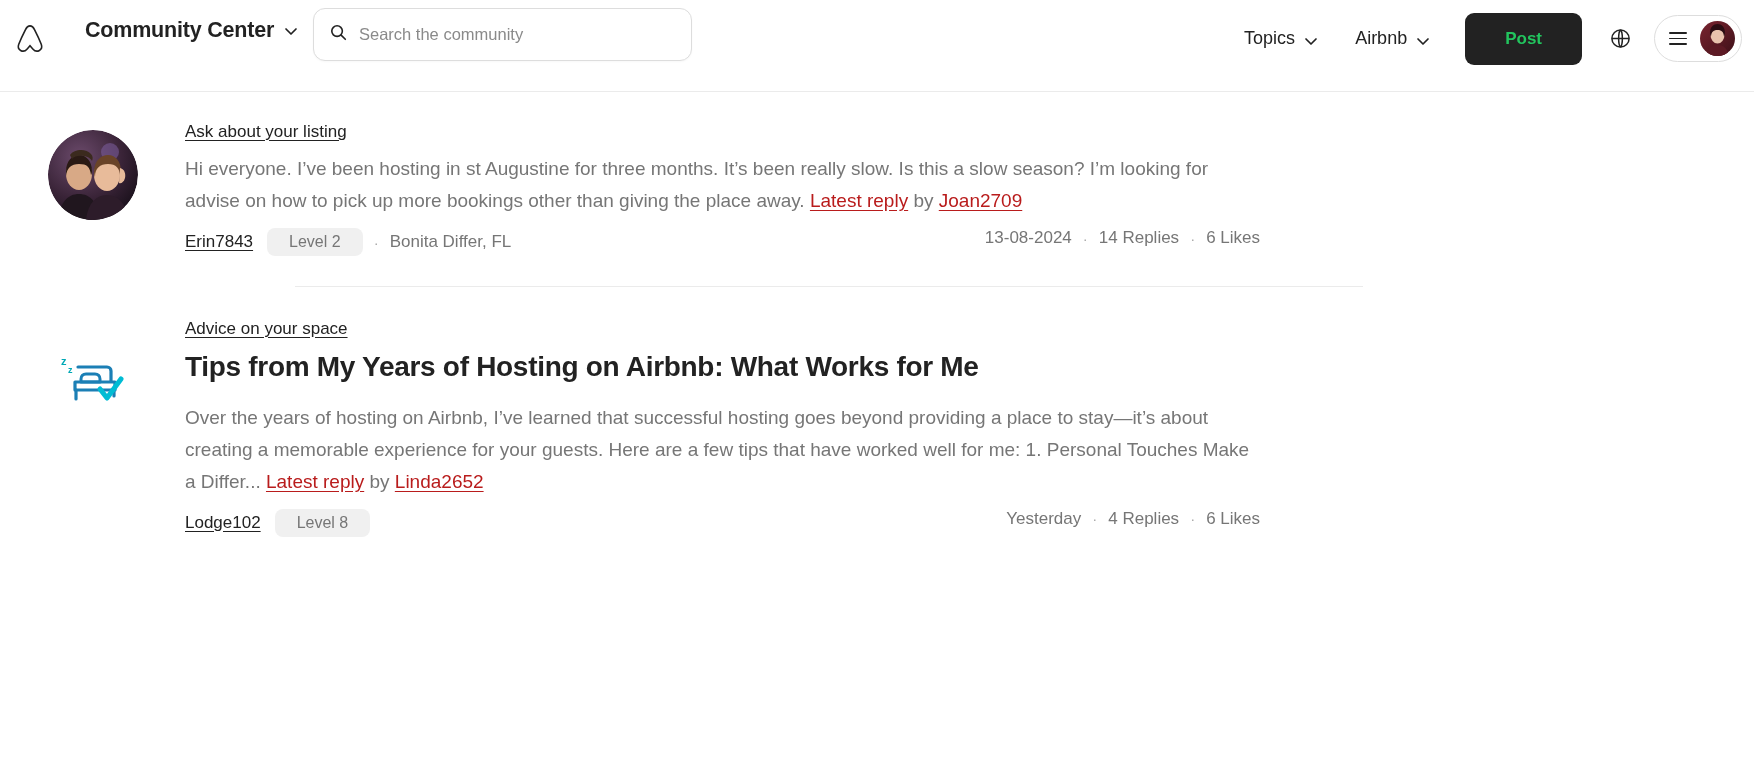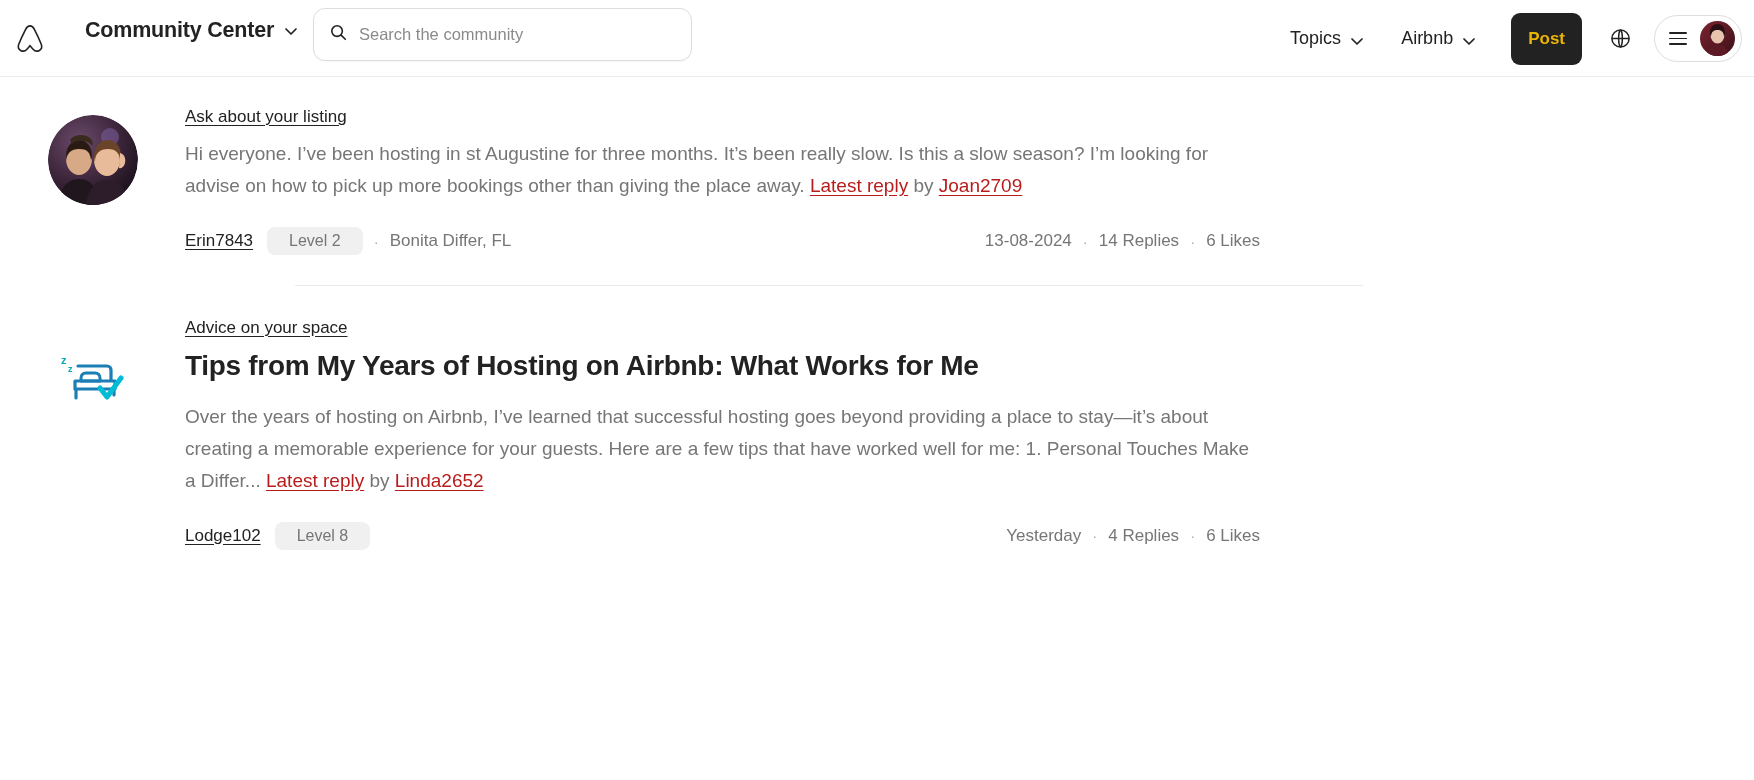--- a/index.html
+++ b/index.html
@@ -11,21 +11,21 @@
     width: 1754px;
     height: 780px;
     font-family: "Liberation Sans", sans-serif;
     color: #222222;
     overflow: hidden;
   }
 
   
   .header {
     position: relative;
-    height: 77px;
+    height: 92px;
     border-bottom: 1px solid #ebebeb;
     display: flex;
     align-items: center;
     box-sizing: border-box;
   }
   .logo {
     position: absolute;
     left: 12px;
     top: 20px;
     width: 36px;
@@ -97,27 +97,27 @@
     align-items: flex-end;
     gap: 8px;
     font-size: 18px;
     color: #222222;
     cursor: pointer;
     padding: 0 18px;
     white-space: nowrap;
   }
   .post-btn {
     background: #222222;
-    color: #eab308;
+    color: #22c55e;
     font-size: 17px;
     font-weight: 600;
     border: none;
     border-radius: 9px;
     height: 52px;
-    padding: 0 17px;
+    padding: 0 40px;
     margin-left: 16px;
     cursor: pointer;
     font-family: "Liberation Sans", sans-serif;
   }
   .globe-btn {
     width: 44px;
     height: 44px;
     display: flex;
     align-items: center;
     justify-content: center;
@@ -222,23 +222,23 @@
     max-width: 1072px;
   }
   .post-excerpt .lnk {
     color: #b91c1c;
     text-decoration: underline;
     text-underline-offset: 3px;
     cursor: pointer;
   }
   .post-meta {
     display: flex;
-    align-items: center;
+    align-items: flex-start;
     justify-content: space-between;
-    margin-top: 25px;
+    margin-top: 11px;
     gap: 20px;
   }
   .meta-left {
     display: flex;
     align-items: center;
     gap: 0;
     font-size: 17px;
     color: #767676;
   }
   .author-link {

